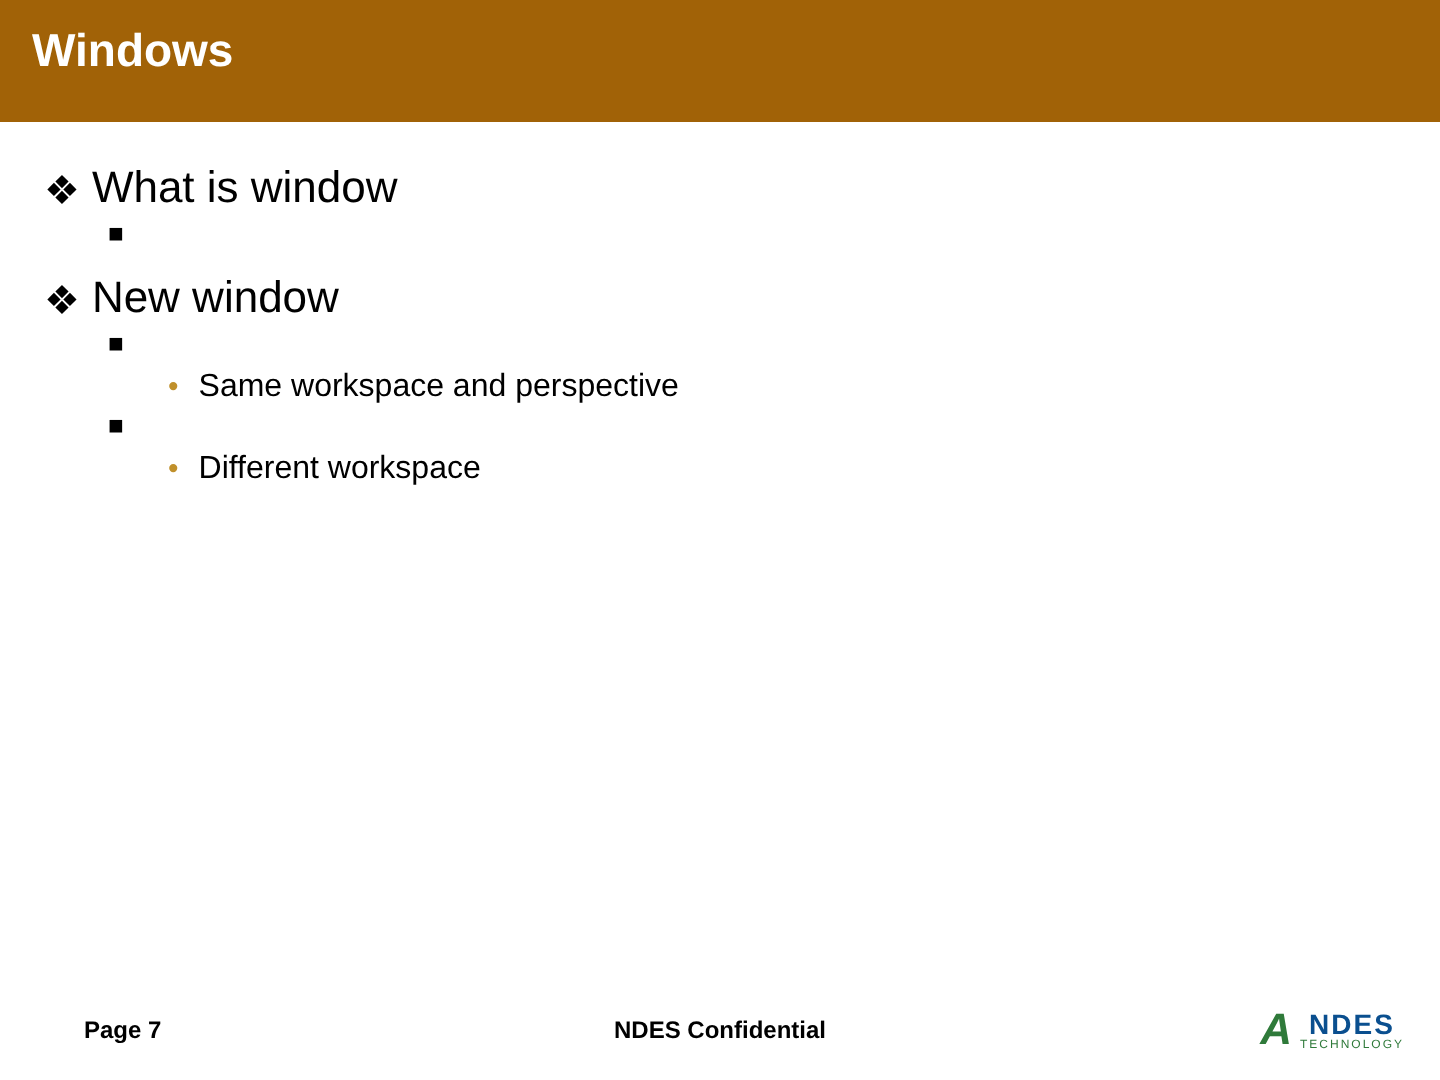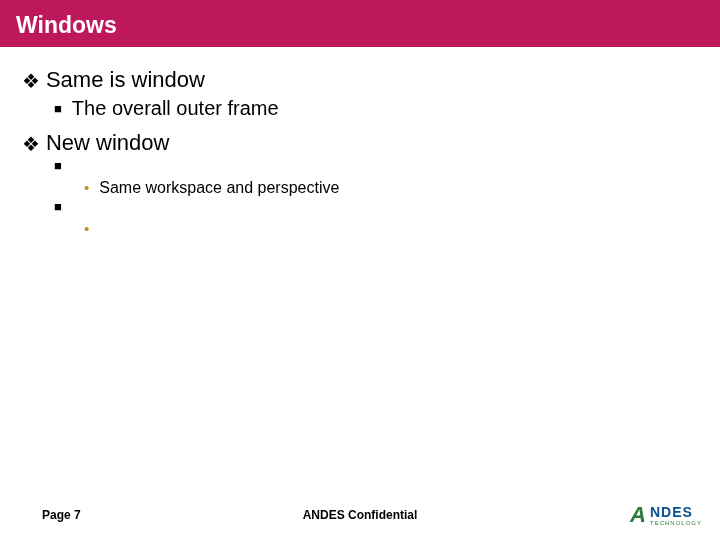--- a/index.html
+++ b/index.html
@@ -4,25 +4,25 @@
 <style>
   html,body{margin:0;padding:0}
   body{
     width:720px;height:540px;
     background:#fff;
     font-family:Arial,Helvetica,sans-serif;
     position:relative;
     overflow:hidden;
   }
   .titlebar{
-    background:#be185d;
+    background:#a16207;
     color:#fff;
     font-weight:bold;
     font-size:23px;
-    padding:12px 16px 8px 16px;
+    padding:12px 16px 22px 16px;
   }
   .content{
     padding:10px 22px 0 22px;
     color:#000;
   }
   .lvl1{
     font-size:22px;
     margin:10px 0 2px 0;
     display:flex;
     align-items:baseline;
@@ -103,70 +103,71 @@
     display:flex;
     flex-direction:column;
     line-height:1;
     margin-left:2px;
   }
   .logo-ndes{
     color:#0a4f8f;
     font-weight:bold;
     font-size:14px;
     letter-spacing:1px;
+    text-align:center;
   }
   .logo-tech{
     color:#2f7a3a;
     font-size:6px;
     letter-spacing:1px;
     margin-top:1px;
     text-align:right;
   }
 </style>
 </head>
 <body>
 
 <div class="titlebar">
   <span>Windows</span>
 </div>
 
 <div class="content">
 
   <div class="lvl1">
     <span class="bullet">❖</span>
-    <span>Same is window</span>
+    <span>What is window</span>
   </div>
   <div class="lvl2">
     <span class="bullet">■</span>
-    <span>The overall outer frame</span>
   </div>
 
   <div class="lvl1">
     <span class="bullet">❖</span>
     <span>New window</span>
   </div>
   <div class="lvl2">
     <span class="bullet">■</span>
   </div>
   <div class="lvl3">
     <span class="bullet">•</span>
     <span>Same workspace and perspective</span>
   </div>
   <div class="lvl2">
     <span class="bullet">■</span>
   </div>
   <div class="lvl3">
     <span class="bullet">•</span>
+    <span>Different workspace</span>
   </div>
 
 </div>
 
 <div class="footer">
   <span class="page">Page 7</span>
-  <span class="conf">ANDES Confidential</span>
+  <span class="conf">NDES Confidential</span>
 </div>
 
 <div class="logo">
   <span class="logo-a">A</span>
   <span class="logo-text">
     <span class="logo-ndes">NDES</span>
     <span class="logo-tech">TECHNOLOGY</span>
   </span>
 </div>
 

